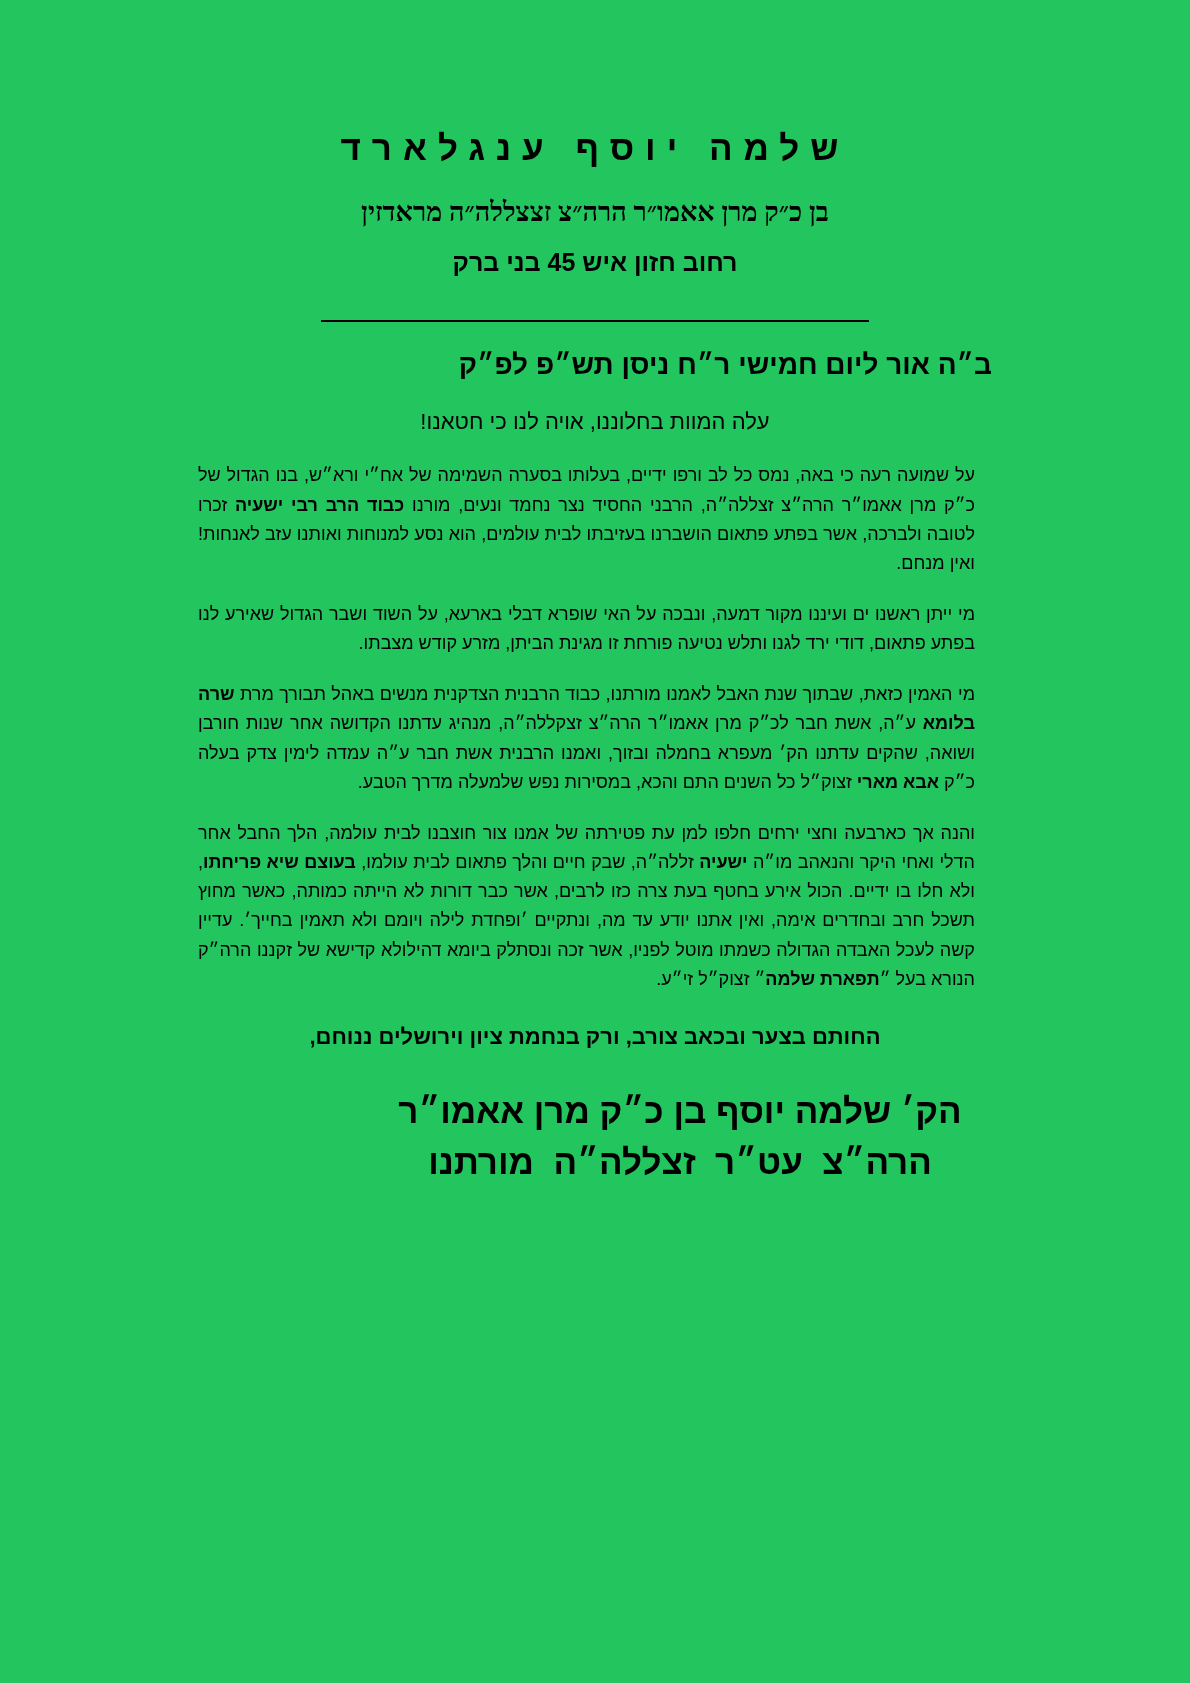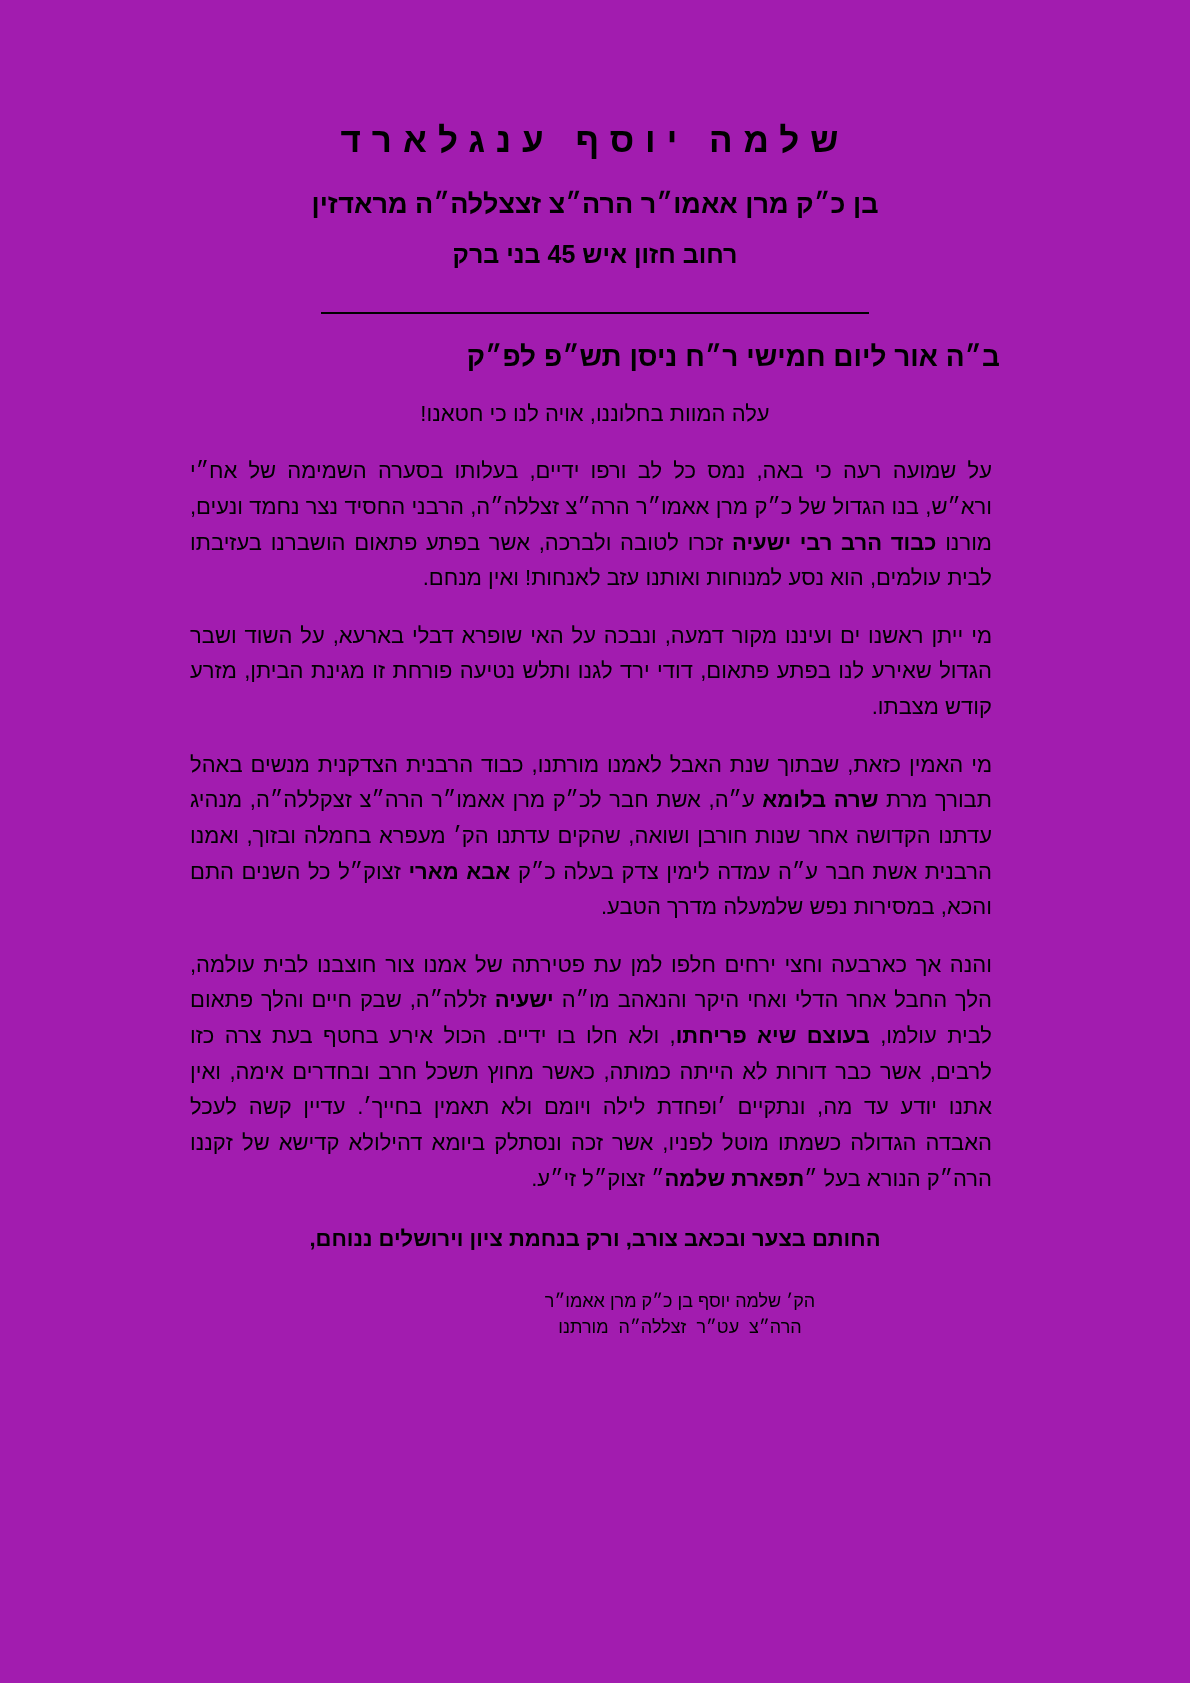--- a/index.html
+++ b/index.html
@@ -8,45 +8,45 @@
     background: #ffffff;
   }
   body {
     font-family: "Liberation Serif", "DejaVu Serif", serif;
     color: #000000;
   }
   .page {
     width: 1190px;
     height: 1683px;
     box-sizing: border-box;
-    background: #a21caf;
+    background: #22c55e;
     position: relative;
     margin: 0 auto;
-    padding: 0;
+    padding: 8px;
     overflow: hidden;
   }
   .inner {
     padding: 118px 190px 0 190px;
   }
 
   
   .letterhead {
     text-align: center;
   }
   .lh-name {
     font-family: "Liberation Sans", "DejaVu Sans", sans-serif;
     font-weight: bold;
     font-size: 35px;
     letter-spacing: 11px;
     line-height: 1.25;
     white-space: pre;
     direction: rtl;
   }
   .lh-lineage {
-    font-family: Liberation Sans, sans-serif;
+    font-family: Liberation Serif, serif;
     font-weight: bold;
     font-size: 27px;
     margin-top: 25px;
     line-height: 1.3;
     direction: rtl;
   }
   .lh-address {
     font-family: "Liberation Sans", "DejaVu Sans", sans-serif;
     font-weight: bold;
     font-size: 25px;
@@ -84,25 +84,25 @@
     direction: rtl;
   }
 
   
   .body-copy {
     margin-top: 26px;
     direction: rtl;
   }
   .para {
     font-family: "Liberation Sans", "DejaVu Sans", sans-serif;
-    font-size: 22px;
+    font-size: 18px;
     line-height: 1.62;
     text-align: justify;
     text-align-last: right;
-    margin: 0 8px 22px 0;
+    margin: 0 17px 22px 0;
     direction: rtl;
   }
   .para b, .para strong { font-weight: bold; }
 
   
   .closing {
     font-family: "Liberation Sans", "DejaVu Sans", sans-serif;
     font-weight: bold;
     font-size: 22px;
     text-align: center;
@@ -112,22 +112,22 @@
 
   
   .signature {
     margin-top: 36px;
     direction: rtl;
     text-align: center;
     padding-left: 170px;
   }
   .sig-line {
     font-family: "Liberation Sans", "DejaVu Sans", sans-serif;
-    font-weight: normal;
-    font-size: 18px;
+    font-weight: bold;
+    font-size: 35px;
     line-height: 1.45;
     direction: rtl;
     white-space: pre;
   }
 </style>
 </head>
 <body>
 
 <div class="page">
   <div class="inner">

